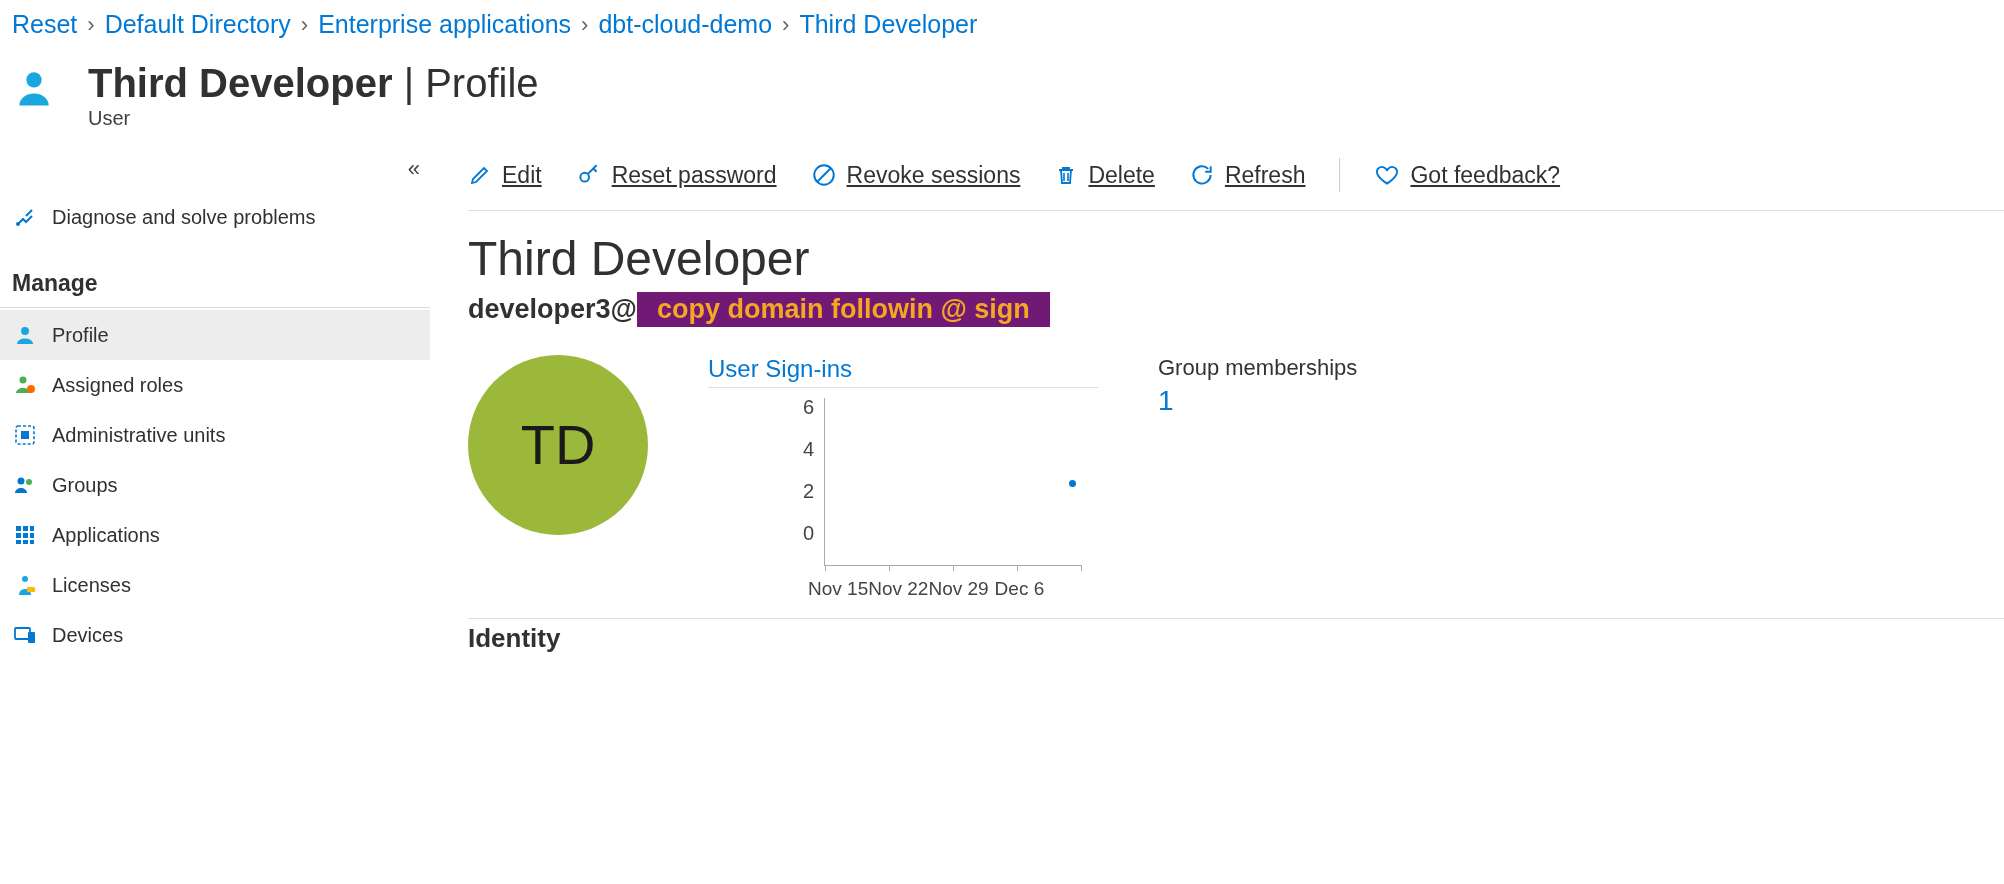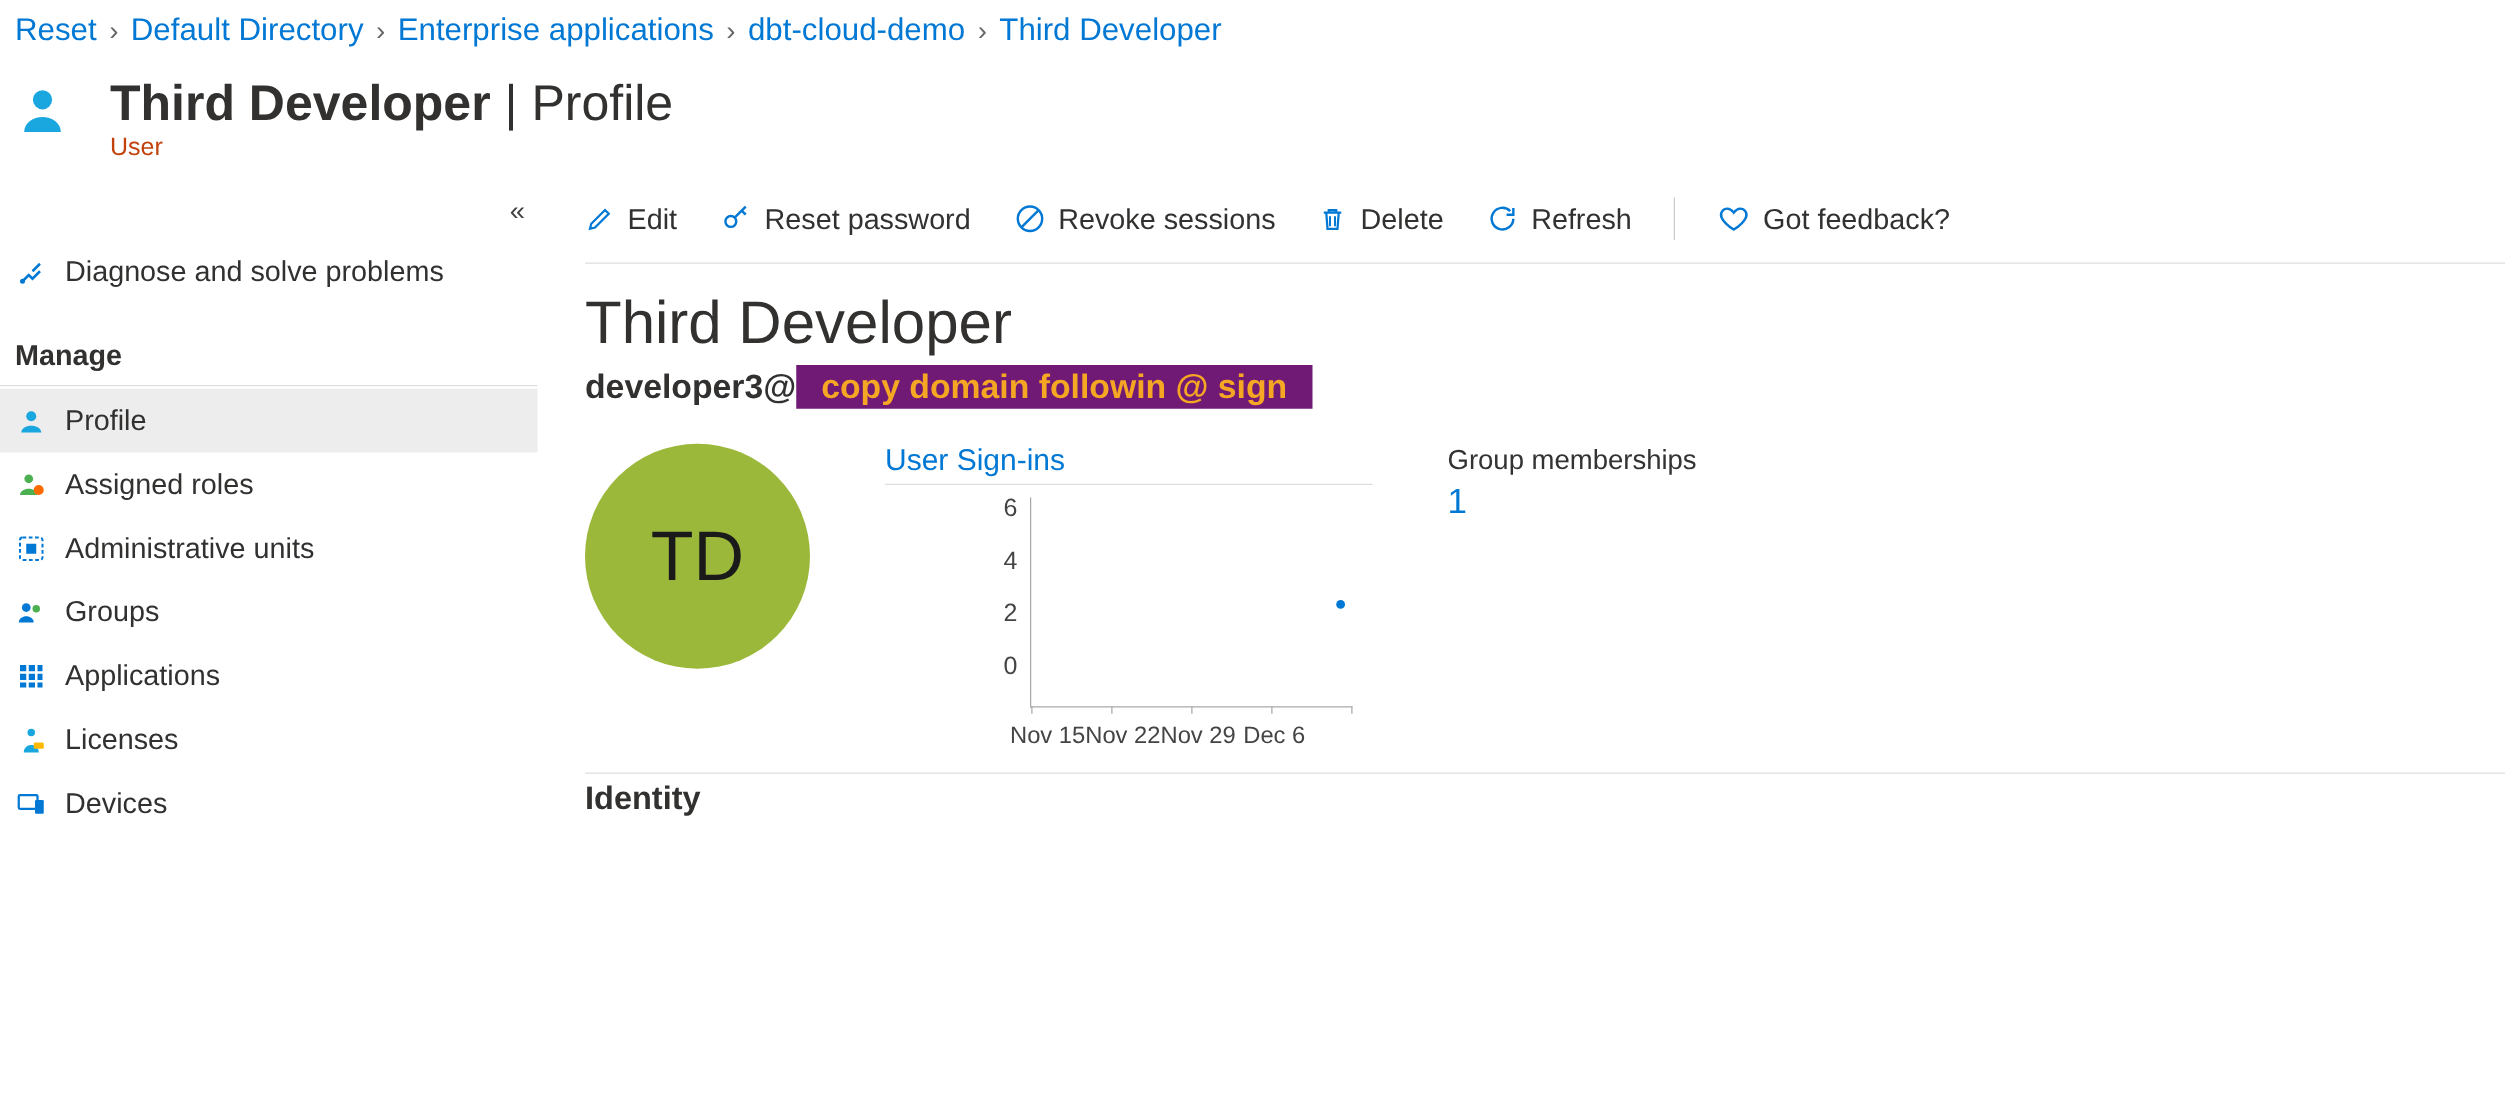--- a/index.html
+++ b/index.html
@@ -26,60 +26,61 @@
   
   .header {
     display: flex;
     align-items: flex-start;
     padding: 14px 12px 16px 12px;
     gap: 32px;
   }
   .header .user-icon-svg { width: 44px; height: 44px; flex-shrink: 0; margin-top: 6px; }
   .header-text h1 { font-size: 40px; font-weight: 600; line-height: 1.1; }
   .header-text h1 .light { font-weight: 400; color: #323130; }
-  .header-text .subtitle { font-size: 20px; color: #c2410c; margin-top: 2px; }
+  .header-text .subtitle { font-size: 20px; color: #404040; margin-top: 2px; }
 
   
   .main-area { display: flex; }
   .sidebar { width: 430px; flex-shrink: 0; padding-top: 10px; }
   .content { flex: 1; padding-left: 38px; padding-top: 0; }
 
   
   .sidebar-top {
     display: flex;
     justify-content: flex-end;
     padding-right: 10px;
     padding-bottom: 10px;
   }
   .collapse-icon { font-size: 22px; color: #444; cursor: pointer; }
   .side-item {
     display: flex;
     align-items: center;
     padding: 12px 10px 12px 12px;
     gap: 14px;
-    font-size: 23px;
+    font-size: 20px;
     cursor: pointer;
   }
   .side-item.selected { background: #ededed; }
   .side-item .sicon { width: 26px; height: 26px; display:flex; align-items:center; justify-content:center; }
   .side-heading {
     font-size: 23px;
     font-weight: 600;
     padding: 28px 10px 10px 12px;
     border-bottom: 1px solid #ddd;
     margin-bottom: 2px;
   }
 
   
   .toolbar {
     display: flex;
     gap: 34px;
     padding: 12px 0 18px 0;
     border-bottom: 1px solid #ddd;
     font-size: 23px;
+    text-decoration: underline;
   }
   .tool-btn {
     display: inline-flex;
     align-items: center;
     gap: 10px;
     cursor: pointer;
     color: #323130;
   }
   .tool-btn .ticon { color: #0078d4; display:flex; align-items:center; }
   .tool-sep { width:1px; height: 34px; background:#ccc; }

